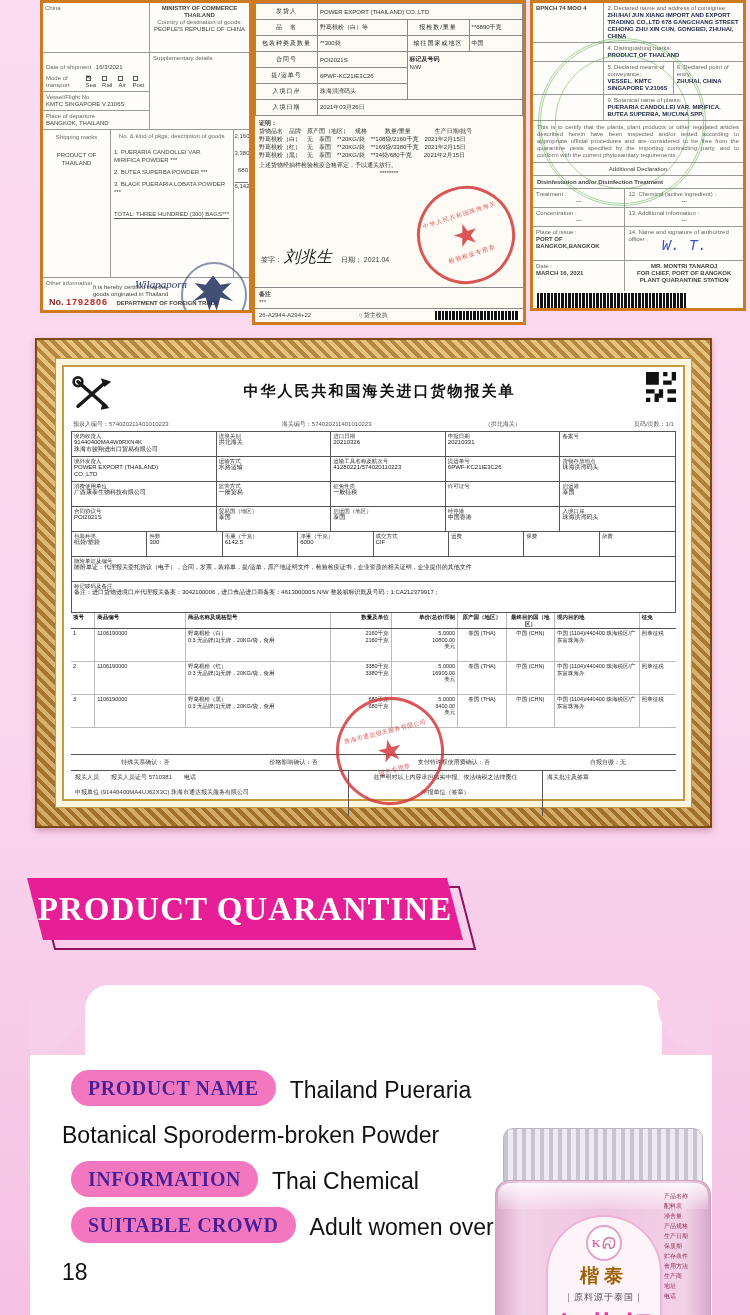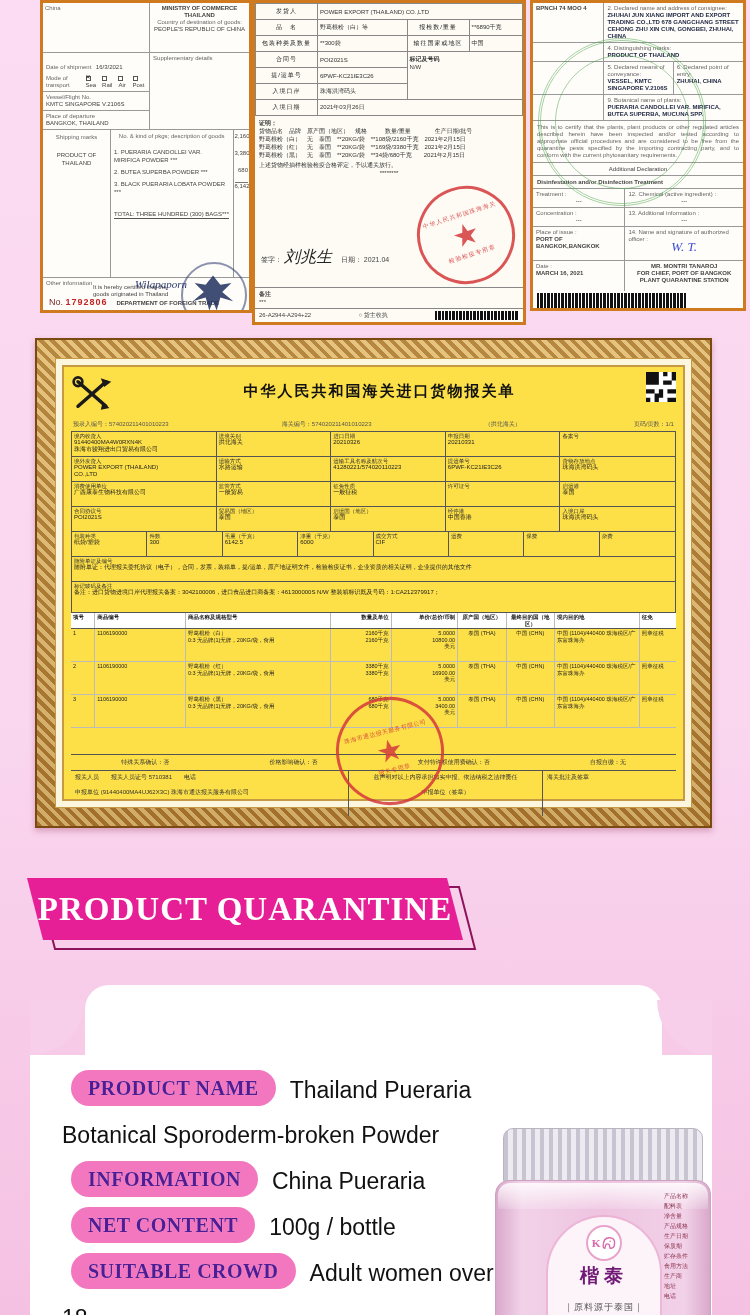--- a/index.html
+++ b/index.html
@@ -33,49 +33,49 @@
   .chkline{ display:flex; gap:4px; align-items:center; margin-top:2px; }
   .chk{ display:inline-block; width:5px; height:5px; border:1px solid #555; margin-right:1px; position:relative; top:1px;}
   .chk.on::after{ content:"✕"; position:absolute; left:-1px; top:-3px; font-size:6px; color:#222; }
   .docA-mid{ display:flex; border-bottom:1px solid #999; height:148px; }
   .docA-mid .marks{ width:33%; border-right:1px solid #999; padding:3px; }
   .docA-mid .desc{ width:59%; padding:3px; }
   .docA-mid .qty{ width:8%; border-left:1px solid #999; padding:3px 1px; text-align:right; }
   .garuda-wrap{ position:absolute; right:2px; bottom:22px; width:96px; height:72px; }
   .garuda-circle{ position:absolute; right:0; top:0; width:66px; height:66px; border:2px solid #2c3a6d; border-radius:50%; opacity:.55; }
   .sig-script{ font-family:var(--serif); font-style:italic; font-size:11px; color:#2c3a6d; }
-  .doc-no{ position:absolute; left:6px; bottom:3px; font-size:9px; font-weight:normal; color:#7c2a2a; }
+  .doc-no{ position:absolute; left:6px; bottom:3px; font-size:9px; font-weight:bold; color:#7c2a2a; }
   .doc-no b{ color:#c22525; letter-spacing:1px; }
   .tblB{ width:100%; border-collapse:collapse; }
   .tblB td{ border:1px solid #888; font-size:6px; padding:3px 2px; color:#333; }
   .tblB td.lab{ width:62px; text-align:center; letter-spacing:1px; color:#222; }
   .certblock{ padding:3px 4px; color:#333; }
   .stamp-red{ position:absolute; border:3px solid #d5393b; border-radius:50%; color:#d5393b; text-align:center; opacity:.85; }
   .stamp-red .star{ font-size:30px; line-height:1; color:#d5393b; }
   .stampB{ right:8px; bottom:38px; width:98px; height:98px; transform:rotate(-18deg); display:flex; flex-direction:column; justify-content:center; gap:1px; }
   .stampB .arc{ font-size:6px; letter-spacing:1px; }
   .barcode{ background:repeating-linear-gradient(90deg,#111 0 2px,#fff 2px 3px,#111 3px 6px,#fff 6px 7px); }
   .docB-foot{ position:absolute; left:0; right:0; bottom:0; height:14px; border-top:1px solid #888; display:flex; align-items:center; justify-content:space-between; padding:0 4px; }
   .greenstamp{ position:absolute; left:5px; top:35px; width:168px; height:168px; border:3px double #4aa64a; border-radius:50%; opacity:.5; }
   .greenstamp::after{ content:""; position:absolute; inset:14px; border:1px solid #4aa64a; border-radius:50%; }
   .docC-grid{ display:flex; border-bottom:1px solid #999; }
   .docC-grid > div{ padding:2px 3px; }
-  .bluesig{ color:#3b4fd0; font-family:Liberation Serif, serif; font-style:italic; font-size:13px; }
+  .bluesig{ color:#3b4fd0; font-family:Liberation Mono, monospace; font-style:italic; font-size:15px; }
   .docC-barcode{ display:flex; align-items:flex-end; gap:6px; padding:2px 4px; }
   
   .frame{
     position:absolute; left:35px; top:338px; width:677px; height:490px;
     background:
       repeating-linear-gradient(45deg, rgba(120,70,10,.35) 0 4px, rgba(255,240,190,.35) 4px 8px),
       linear-gradient(180deg,#d8ab5c,#b8863b);
     border:2px solid #7a4a12; box-shadow:0 3px 6px rgba(150,60,90,.35);
     padding:18px;
   }
   .mat{ width:100%; height:100%; background:#fcf6df; border:1px solid #c59a43; padding:6px; }
-  .mat-inner{ width:100%; height:100%; border:2px solid #c59a43; background:#fde047; padding:5px 7px; position:relative; }
+  .mat-inner{ width:100%; height:100%; border:2px solid #c59a43; background:#ffffff; padding:5px 7px; position:relative; }
   .decl-head{ display:flex; align-items:flex-start; gap:6px; }
   .decl-title{ flex:1; text-align:center; font-weight:bold; font-size:15px; letter-spacing:2px; color:#111; padding-top:10px; }
   .decl-bar{ width:150px; }
   .decl-bar .bc{ height:24px; }
   .decl-bar .num{ font-family:var(--mono); font-size:7px; text-align:center; letter-spacing:1px; }
   .preline{ display:flex; justify-content:space-between; font-size:6px; color:#555; margin:4px 2px 2px; }
   .dgrid{ border:1px solid #555; border-bottom:none; }
   .drow{ display:flex; border-bottom:1px solid #555; }
   .dcell{ border-right:1px solid #555; padding:1px 2px; min-height:24px; overflow:hidden; }
   .dcell:last-child{ border-right:none; }
@@ -133,22 +133,22 @@
     background:linear-gradient(90deg,#d9a8cb 0%, #f2d2e8 12%, #eec3e0 50%, #f2d2e8 88%, #d9a8cb 100%);
     border:1px solid #c9a3bd; border-radius:14px 14px 0 0; overflow:visible;
   }
   .jar-top{ position:absolute; left:2px; top:2px; width:210px; height:26px; background:linear-gradient(180deg,rgba(255,255,255,.85),rgba(255,255,255,.15)); border-radius:12px 12px 0 0; }
   .label-arch{
     position:absolute; left:52px; top:36px; width:112px; height:112px;
     background:#fdf4fa; border-radius:56px 56px 0 0; text-align:center;
     box-shadow:0 0 0 2px rgba(233,160,200,.5);
   }
   .logo-ring{ width:36px; height:36px; margin:8px auto 0; border:2px solid #e8a3cc; border-radius:50%; display:flex; align-items:center; justify-content:center; background:#fff; }
-  .brandname{ font-family:var(--serif); font-weight:bold; font-size:19px; color:#701a75; letter-spacing:5px; margin-top:2px; }
-  .originline{ font-size:9px; color:#555; margin-top:12px; letter-spacing:1px; }
+  .brandname{ font-family:var(--serif); font-weight:bold; font-size:19px; color:#a16207; letter-spacing:5px; margin-top:2px; }
+  .originline{ font-size:9px; color:#555; margin-top:2px; letter-spacing:1px; }
   .bigname{ font-weight:bold; font-size:33px; color:#e73aa0; letter-spacing:3px; margin-top:3px; }
   .speccol{ position:absolute; right:12px; top:10px; width:34px; font-size:6px; line-height:10px; color:#8d3550; white-space:pre-line; text-align:left; }
   .pre{ white-space:pre-line; }
 </style>
 </head>
 <body>
 
 <div class="stage">
 
   <div class="doc doc-a">
@@ -628,24 +628,21 @@
   <div class="card-tab"></div>
   <div class="card-body"></div>
   <div class="flare flare-l"></div>
   <div class="flare flare-r"></div>
 
   <div class="info">
     <p>
       <span class="pill">PRODUCT NAME</span><span>Thailand Pueraria Botanical Sporoderm-broken Powder</span>
     </p>
     <p>
-      <span class="pill">INFORMATION</span><span>China Pueraria</span>
-    </p>
-    <p>
-      <span class="pill">NET CONTENT</span><span>100g / bottle</span>
+      <span class="pill">INFORMATION</span><span>Thai Chemical</span>
     </p>
     <p>
       <span class="pill">SUITABLE CROWD</span><span>Adult women over 18</span>
     </p>
 
   </div>
 
   <div class="bottle">
     <div class="lid"></div>
     <div class="jar">

